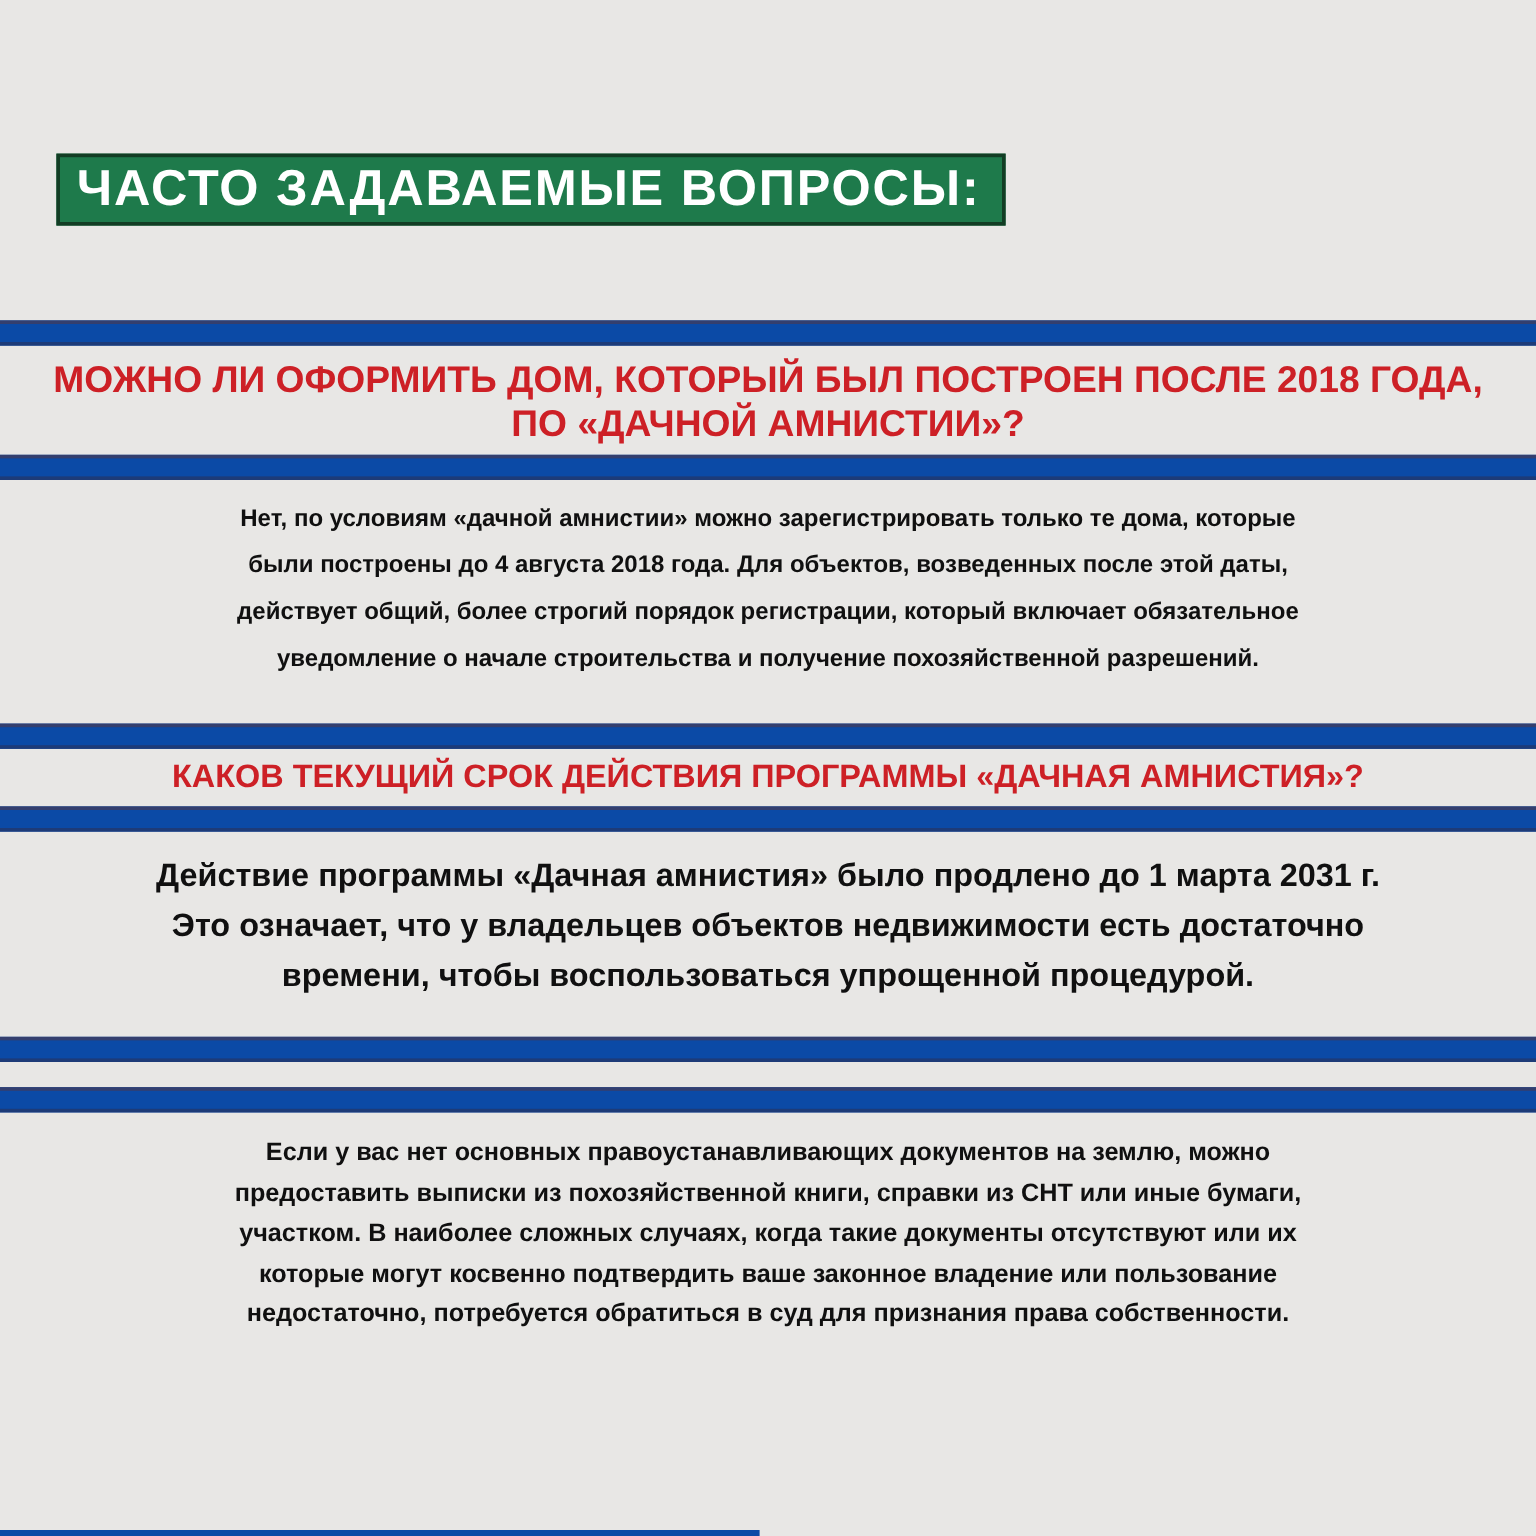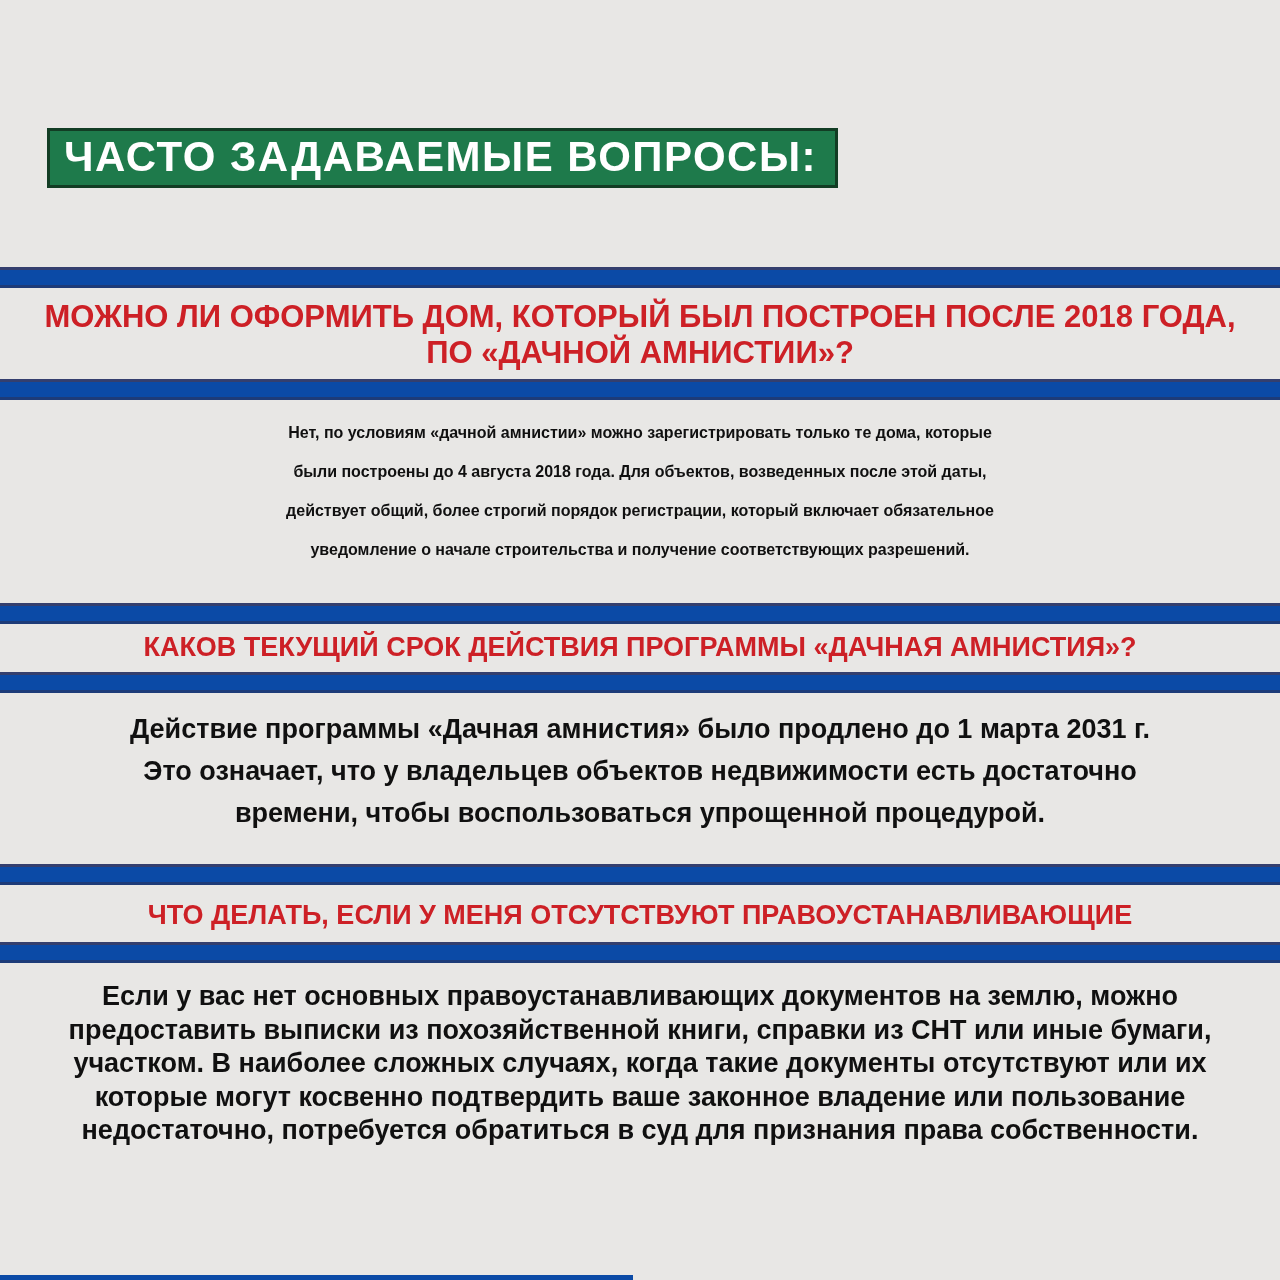--- a/index.html
+++ b/index.html
@@ -50,23 +50,23 @@
   .question .line { white-space: nowrap; }
   .q-1 { padding: 11px 20px 8px; font-size: 31px; line-height: 36px; }
   .q-2 { padding: 8px 20px 9px;  font-size: 27px; line-height: 31px; }
   .q-3 { padding: 12px 20px 9px; font-size: 27px; line-height: 36px; }
   .answer {
     text-align: center;
     color: var(--ink);
     font-weight: bold;
   }
   .answer .line { white-space: nowrap; }
-  .a-1 { padding: 13px 25px 0; font-size: 16px; line-height: 39px; }
+  .a-1 { padding: 13px 25px 0; font-size: 20px; line-height: 39px; }
   .a-2 { padding: 15px 20px 0; font-size: 27px; line-height: 42px; }
-  .a-3 { padding: 17px 30px 0; font-size: 27px; line-height: 33.5px; }
+  .a-3 { padding: 17px 30px 0; font-size: 21px; line-height: 33.5px; }
   .footer-accent {
     position: absolute;
     left: 0; bottom: 0;
     width: 633px; height: 5px;
     background: var(--blue);
   }
 </style>
 </head>
 <body>
 
@@ -78,39 +78,38 @@
 <div class="sep sep-1"></div>
 <div class="question q-1">
   <div class="line">МОЖНО ЛИ ОФОРМИТЬ ДОМ, КОТОРЫЙ БЫЛ ПОСТРОЕН ПОСЛЕ 2018 ГОДА,</div>
   <div class="line">ПО «ДАЧНОЙ АМНИСТИИ»?</div>
 </div>
 <div class="sep"></div>
 <div class="answer a-1">
   <div class="line">Нет, по условиям «дачной амнистии» можно зарегистрировать только те дома, которые</div>
   <div class="line">были построены до 4 августа 2018 года. Для объектов, возведенных после этой даты,</div>
   <div class="line">действует общий, более строгий порядок регистрации, который включает обязательное</div>
-  <div class="line">уведомление о начале строительства и получение соответствующих разрешений.</div>
+  <div class="line">уведомление о начале строительства и получение похозяйственной разрешений.</div>
 </div>
 
 
 <div class="sep sep-3"></div>
 <div class="question q-2">
   <div class="line">КАКОВ ТЕКУЩИЙ СРОК ДЕЙСТВИЯ ПРОГРАММЫ «ДАЧНАЯ АМНИСТИЯ»?</div>
 </div>
 <div class="sep"></div>
 <div class="answer a-2">
   <div class="line">Действие программы «Дачная амнистия» было продлено до 1 марта 2031 г.</div>
   <div class="line">Это означает, что у владельцев объектов недвижимости есть достаточно</div>
   <div class="line">времени, чтобы воспользоваться упрощенной процедурой.</div>
 </div>
 
 
 <div class="sep sep-5"></div>
 <div class="question q-3">
-  <div class="line">ЧТО ДЕЛАТЬ, ЕСЛИ У МЕНЯ ОТСУТСТВУЮТ ПРАВОУСТАНАВЛИВАЮЩИЕ</div>
 </div>
 <div class="sep"></div>
 <div class="answer a-3">
   <div class="line">Если у вас нет основных правоустанавливающих документов на землю, можно</div>
   <div class="line">предоставить выписки из похозяйственной книги, справки из СНТ или иные бумаги,</div>
   <div class="line">участком. В наиболее сложных случаях, когда такие документы отсутствуют или их</div>
   <div class="line">которые могут косвенно подтвердить ваше законное владение или пользование</div>
   <div class="line">недостаточно, потребуется обратиться в суд для признания права собственности.</div>
 </div>
 

